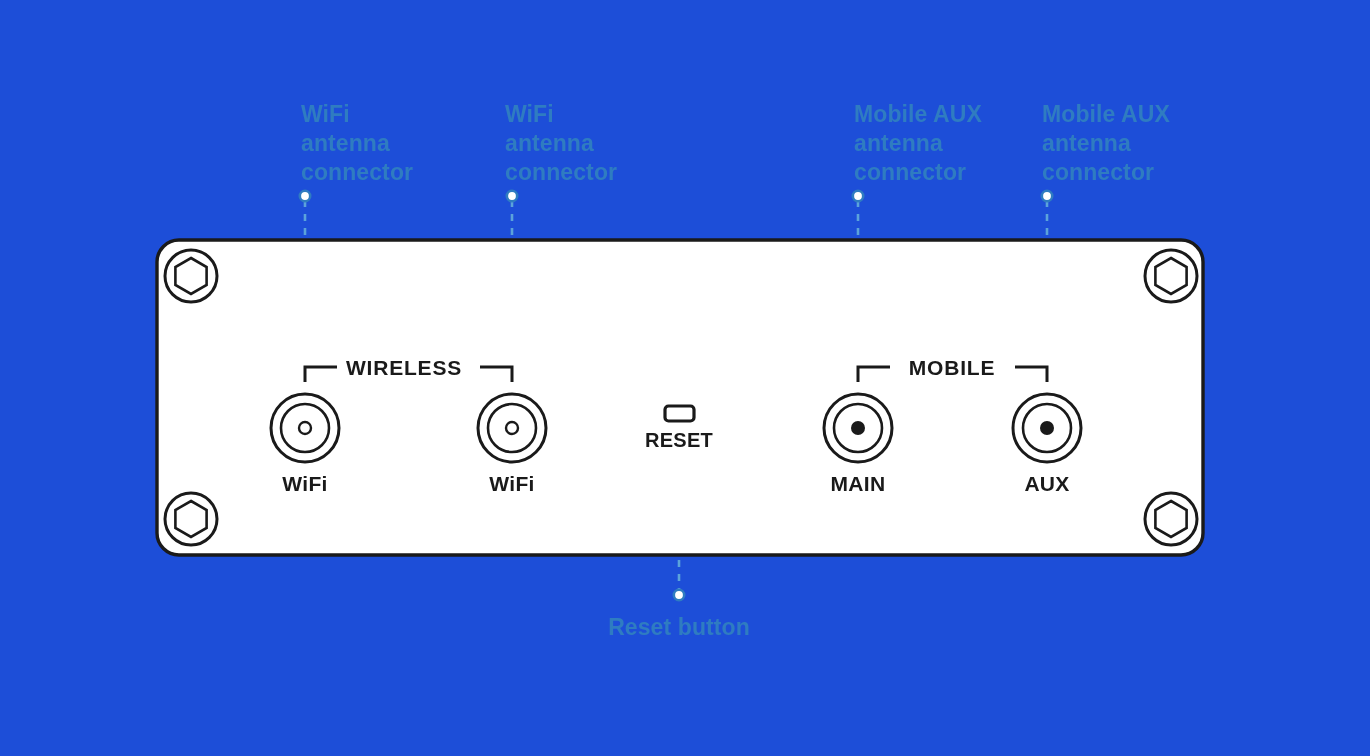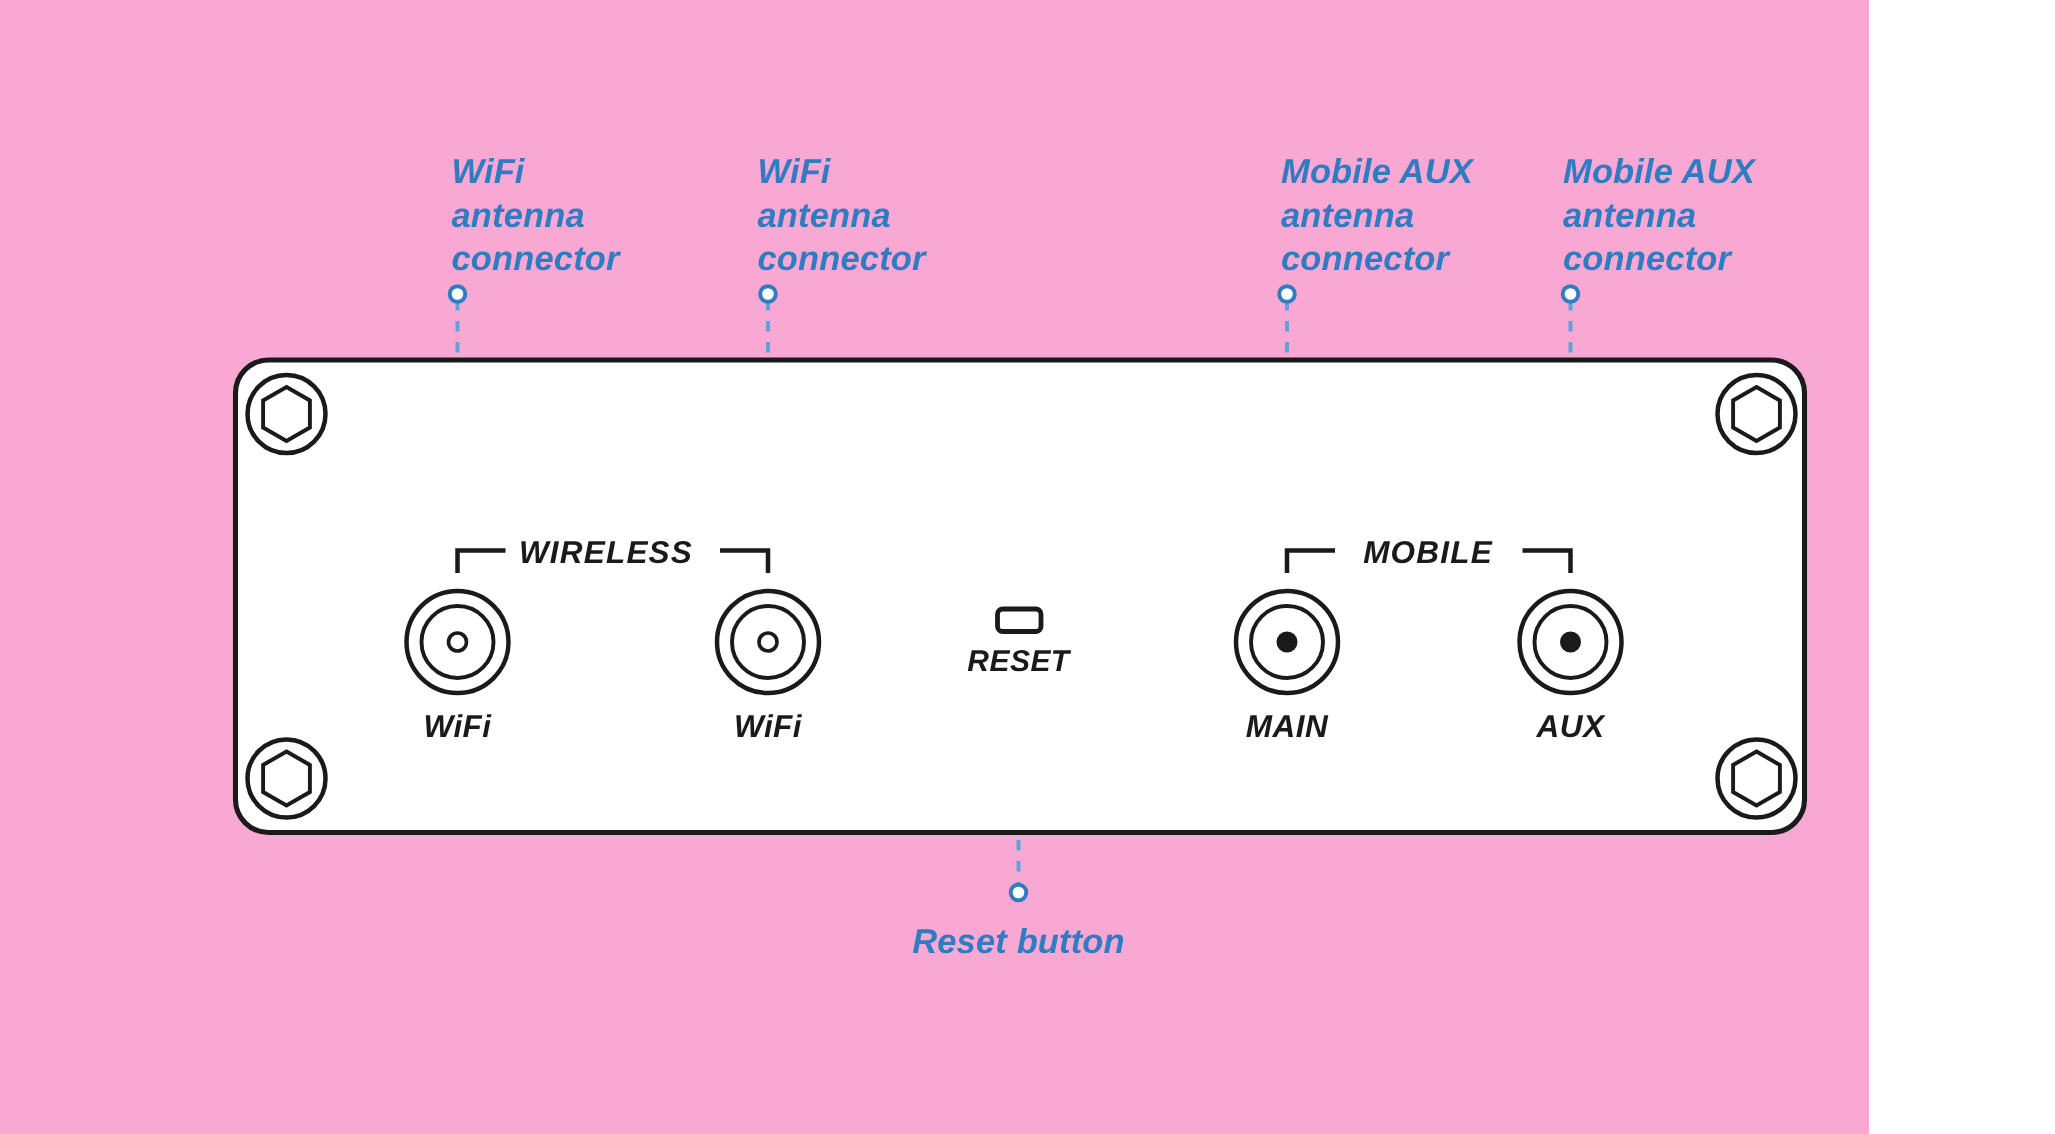--- a/index.html
+++ b/index.html
@@ -9,24 +9,23 @@
     background: #ffffff;
   }
   body {
     font-family: "Liberation Sans", sans-serif;
     width: 1370px;
     height: 756px;
     overflow: hidden;
   }
   #diagram-root {
     position: relative;
-    width: 1246px;
+    width: 1370px;
     height: 756px;
-    background: #f9a8d4;
-    font-style: italic;
+    background: #1d4ed8;
   }
   svg.diagram-svg {
     display: block;
     width: 1370px;
     height: 756px;
   }
   .callout-text {
     font-family: "Liberation Sans", sans-serif;
     font-weight: bold;
     font-size: 23px;

